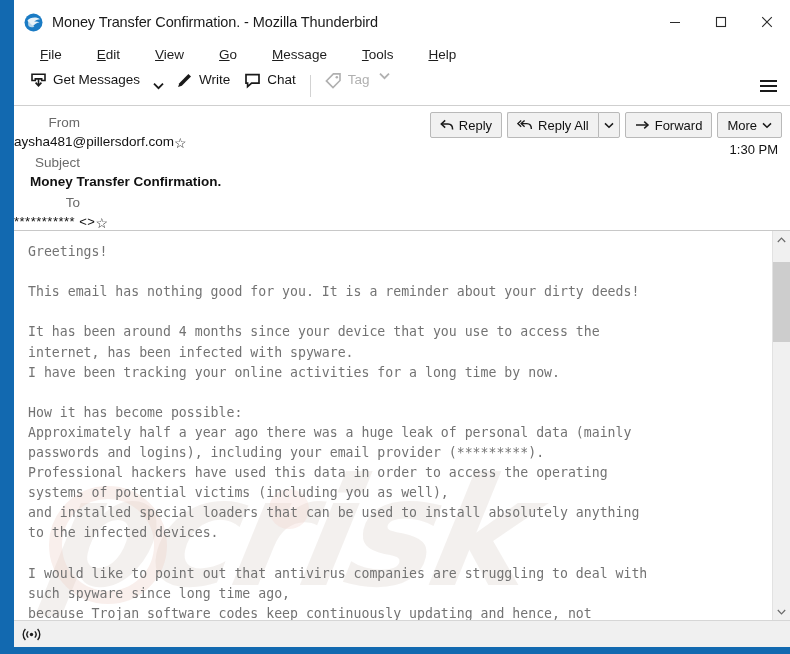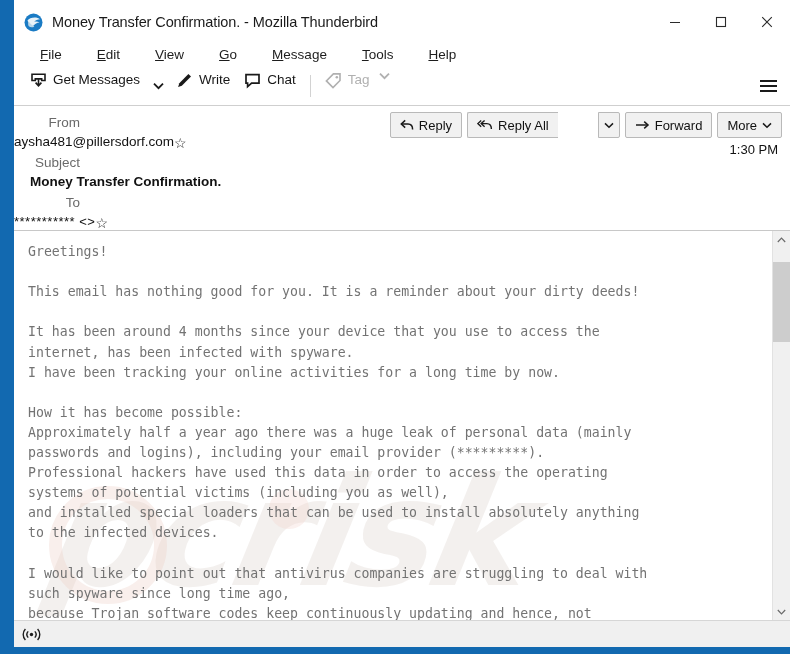--- a/index.html
+++ b/index.html
@@ -205,21 +205,21 @@
     gap: 5px;
     height: 24px;
     padding: 0 9px;
     background: #f1f1f1;
     border: 1px solid #b9b9b9;
     border-radius: 2px;
     font-size: 13px;
     color: #111;
     white-space: nowrap;
   }
-  .split { display: flex; gap: 40px; }
+  .split { display: flex; }
   .split .abtn:first-child { border-right: none; border-radius: 2px 0 0 2px; }
   .split .abtn.arrow {
     padding: 0 5px;
     border-radius: 0 2px 2px 0;
     border-left: 1px solid #b9b9b9;
   }
   .timestamp {
     position: absolute;
     right: 12px;
     top: 36px;

